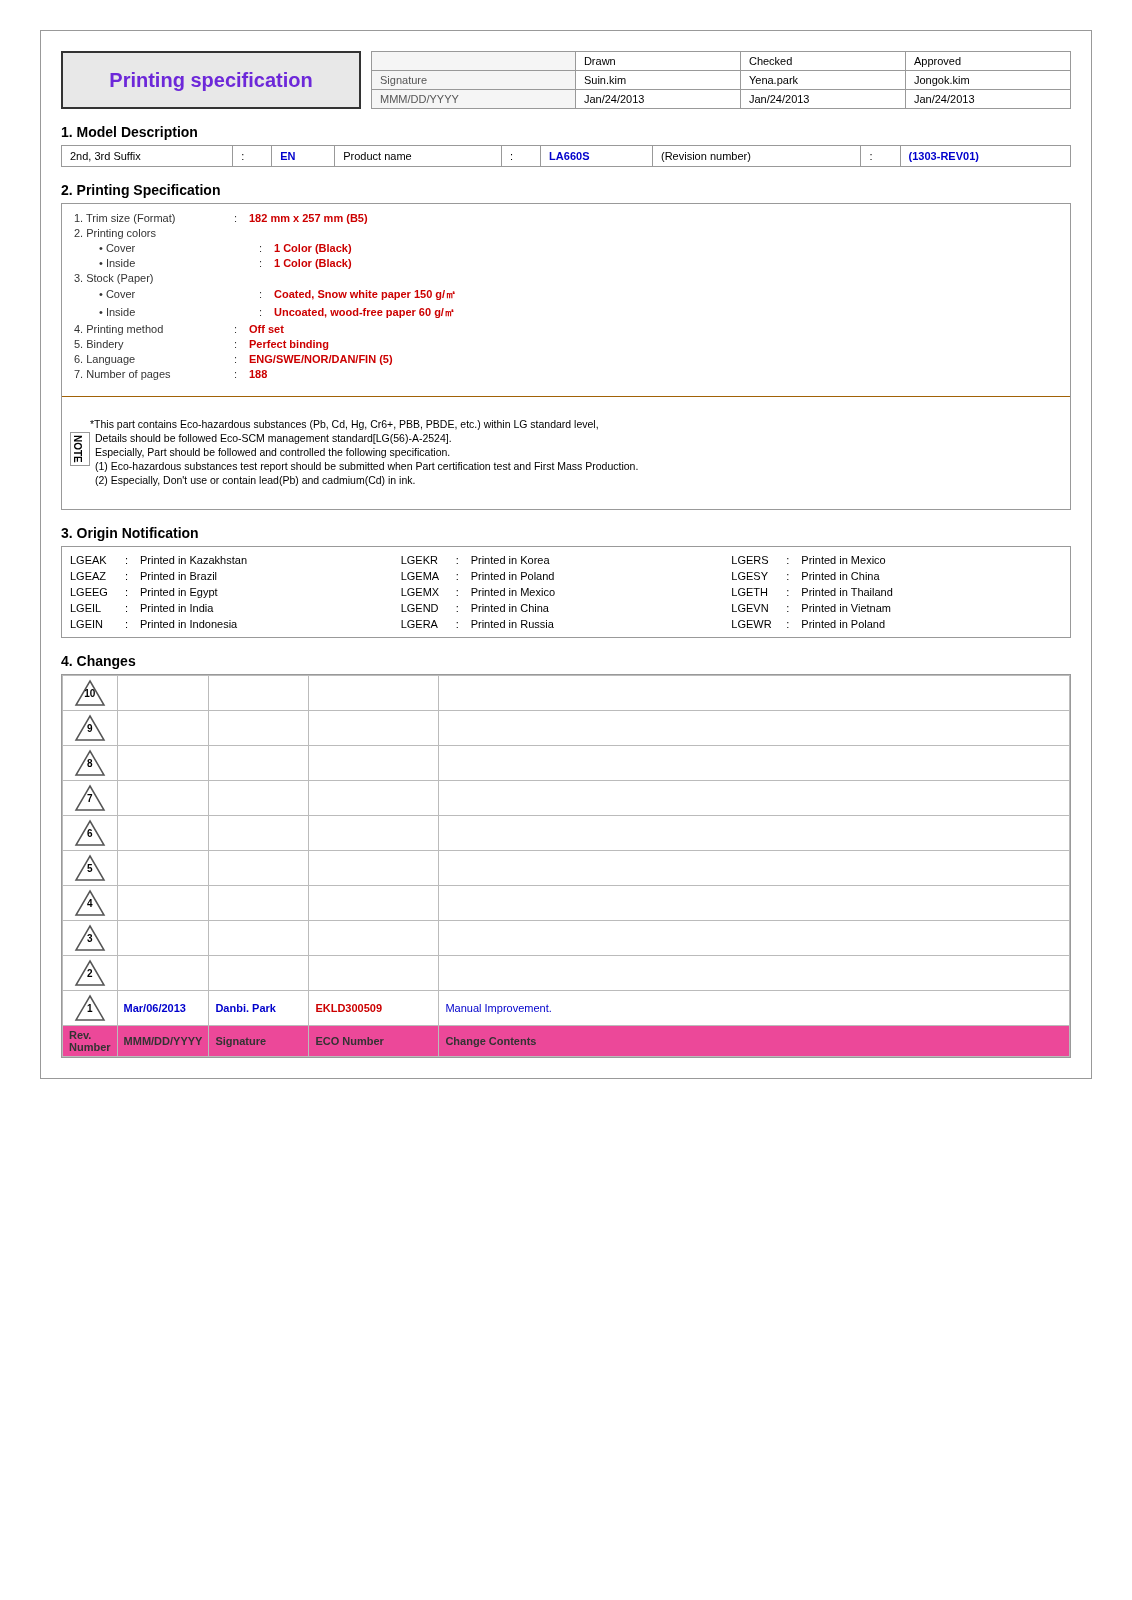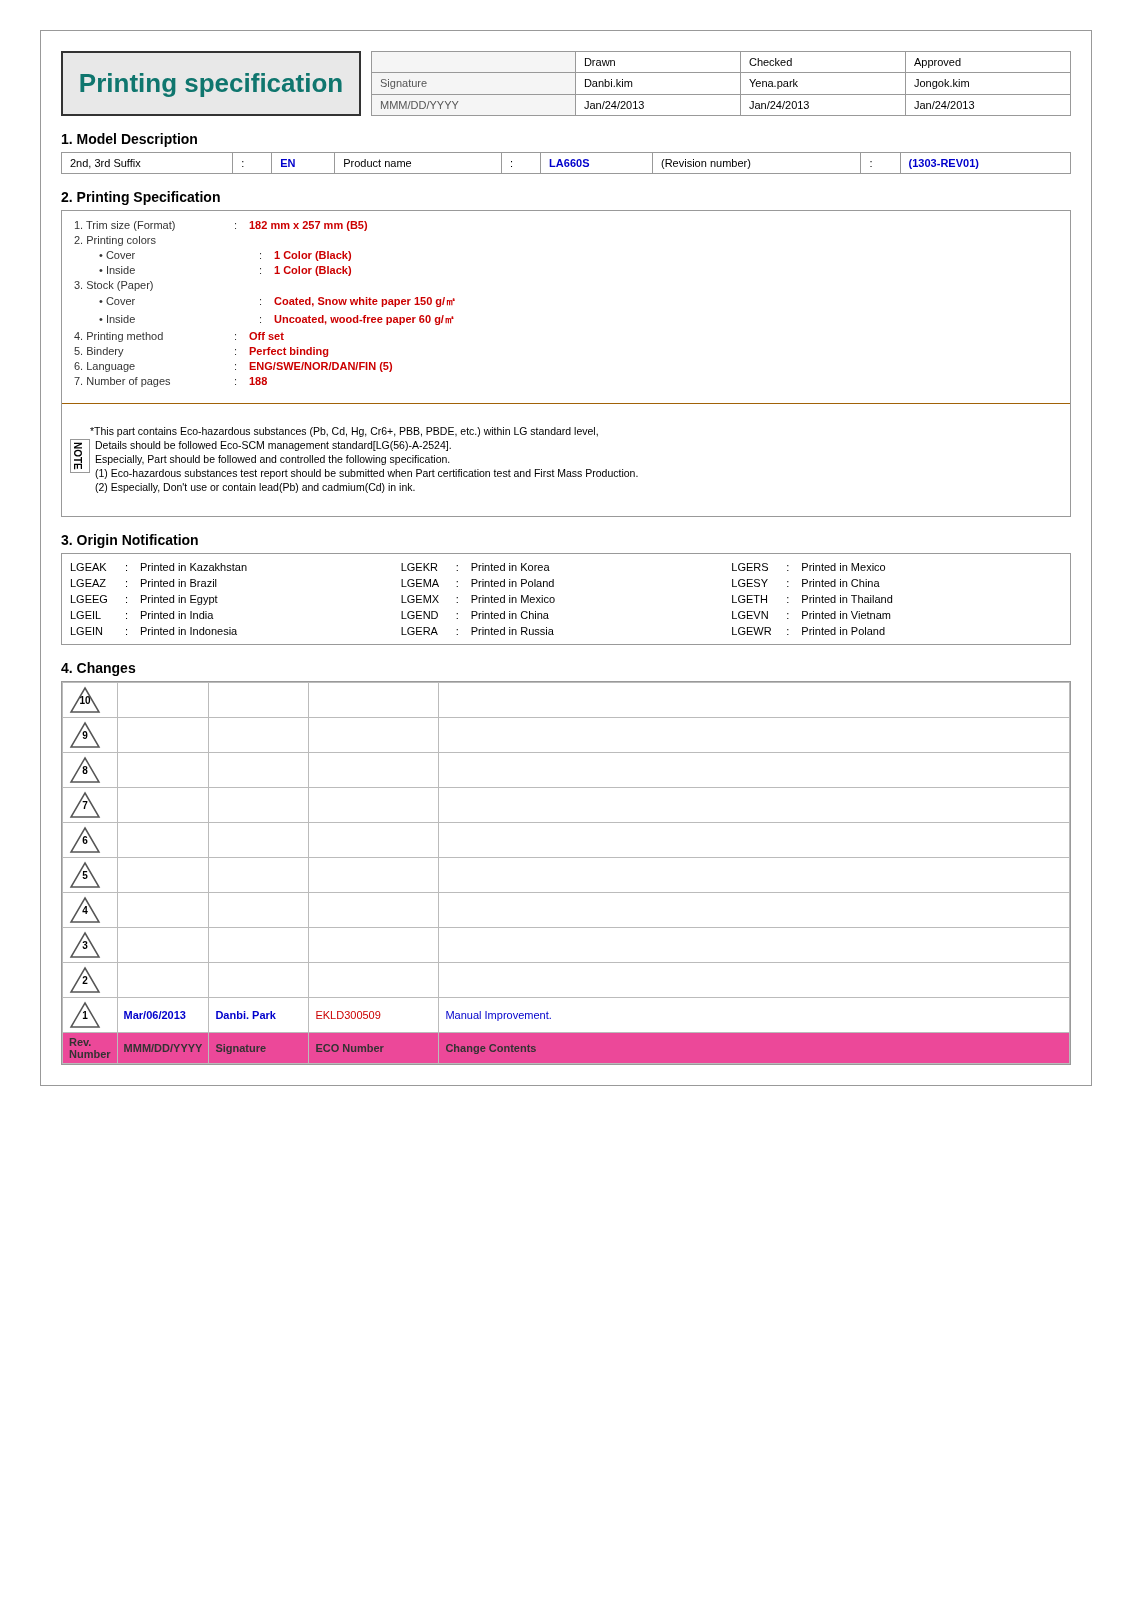--- a/index.html
+++ b/index.html
@@ -24,23 +24,23 @@
     .title-box {
       width: 300px;
       border: 2px solid #333;
       background: #e8e8e8;
       display: flex;
       align-items: center;
       justify-content: center;
       padding: 15px;
     }
     .title-box span {
-      font-size: 26px;
+      font-size: 20px;
       font-weight: bold;
-      color: #0f766e;
+      color: #6d28d9;
     }
     .approval-table {
       margin-left: 10px;
       border-collapse: collapse;
       flex: 1;
     }
     .approval-table td, .approval-table th {
       border: 1px solid #999;
       padding: 3px 8px;
       font-size: 11px;
@@ -145,21 +145,21 @@
     }
     .changes-table td {
       border: 1px solid #bbb;
       padding: 3px 6px;
       font-size: 11px;
       height: 30px;
       vertical-align: middle;
     }
     .changes-table .rev-cell {
       width: 50px;
-      text-align: left;
+      text-align: center;
       margin-left: 8px;
     }
     .rev-triangle {
       display: inline-flex;
       align-items: center;
       justify-content: center;
       position: relative;
       width: 32px;
       height: 28px;
     }
@@ -167,21 +167,21 @@
       position: absolute;
     }
     .rev-number {
       position: relative;
       font-size: 10px;
       font-weight: bold;
       z-index: 1;
     }
     .date-cell { color: #0000cc; font-weight: bold; width: 90px; }
     .sig-cell { color: #0000cc; font-weight: bold; width: 100px; }
-    .eco-cell { color: #cc0000; font-weight: normal; width: 130px; }
+    .eco-cell { color: #cc0000; font-weight: bold; width: 130px; }
     .change-cell { color: #0000cc; width: auto; }
     .footer-row td {
       background: #ec4899;
       font-weight: bold;
       color: #333;
       font-size: 11px;
     }
   </style>
 </head>
 <body>
@@ -195,21 +195,21 @@
     <table class="approval-table">
       <tbody>
           <tr>
         <td class="label-cell"></td>
         <td>Drawn</td>
         <td>Checked</td>
         <td>Approved</td>
       </tr>
       <tr>
         <td class="label-cell">Signature</td>
-        <td>Danbi.kim</td>
+        <td>Suin.kim</td>
         <td>Yena.park</td>
         <td>Jongok.kim</td>
       </tr>
       <tr>
         <td class="label-cell">MMM/DD/YYYY</td>
         <td>Jan/24/2013</td>
         <td>Jan/24/2013</td>
         <td>Jan/24/2013</td>
       </tr>
     </tbody>

